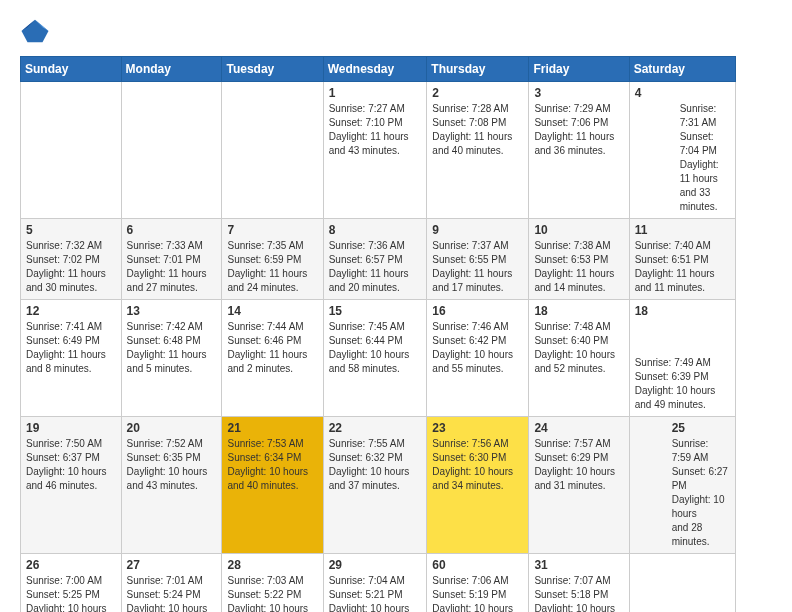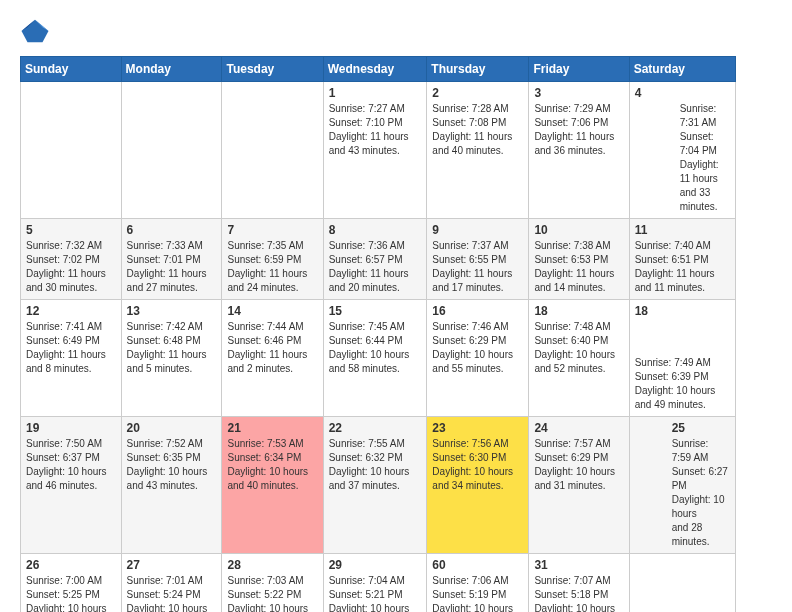--- a/index.html
+++ b/index.html
@@ -227,21 +227,21 @@
           <td>
             <span class="day-num">15</span>
             <div class="day-info" style="white-space: pre-line;">Sunrise: 7:45 AM
 Sunset: 6:44 PM
 Daylight: 10 hours
 and 58 minutes.</div>
           </td>
           <td>
             <span class="day-num">16</span>
             <div class="day-info" style="white-space: pre-line;">Sunrise: 7:46 AM
-Sunset: 6:29 PM
+Sunset: 6:42 PM
 Daylight: 10 hours
 and 55 minutes.</div>
           </td>
           <td>
             <span class="day-num">18</span>
             <div class="day-info" style="white-space: pre-line;">Sunrise: 7:48 AM
 Sunset: 6:40 PM
 Daylight: 10 hours
 and 52 minutes.</div>
           </td>
@@ -261,21 +261,21 @@
 Daylight: 10 hours
 and 46 minutes.</div>
           </td>
           <td style="background-color: rgb(245, 245, 245);">
             <span class="day-num">20</span>
             <div class="day-info" style="white-space: pre-line;">Sunrise: 7:52 AM
 Sunset: 6:35 PM
 Daylight: 10 hours
 and 43 minutes.</div>
           </td>
-          <td style="background-color: #fca5a5;">
+          <td style="background-color: #eab308;">
             <span class="day-num">21</span>
             <div class="day-info" style="white-space: pre-line;">Sunrise: 7:53 AM
 Sunset: 6:34 PM
 Daylight: 10 hours
 and 40 minutes.</div>
           </td>
           <td style="background-color: rgb(245, 245, 245);">
             <span class="day-num">22</span>
             <div class="day-info" style="white-space: pre-line;">Sunrise: 7:55 AM
 Sunset: 6:32 PM

